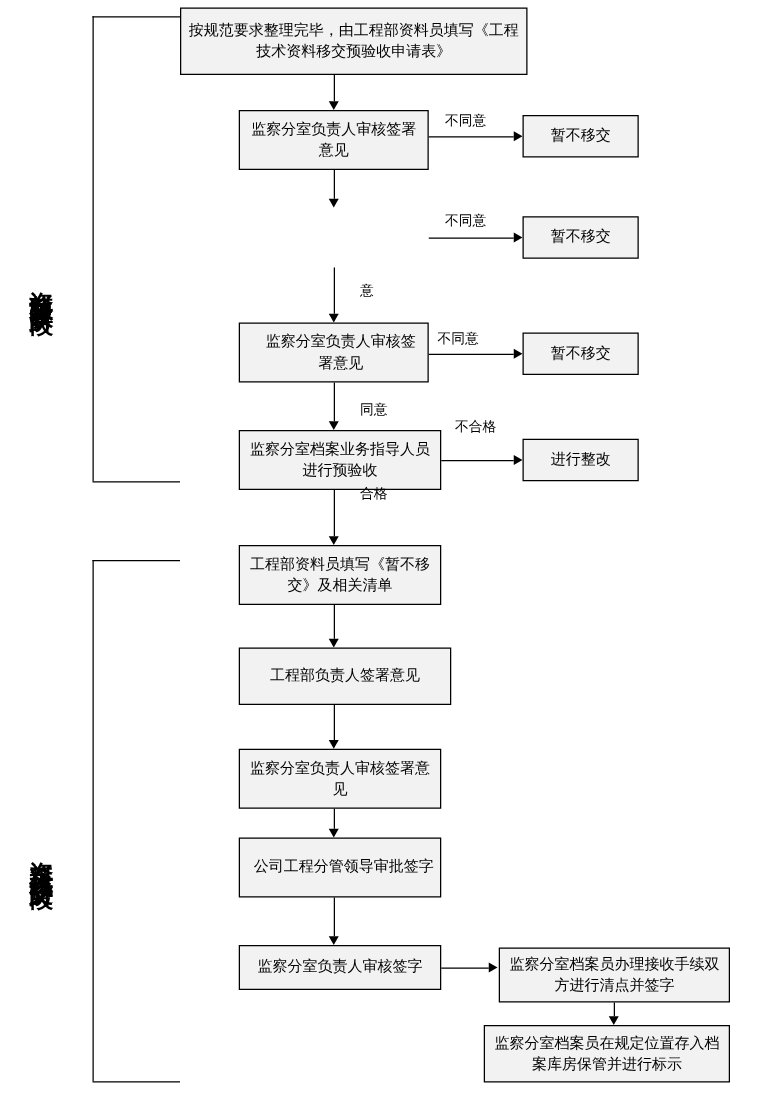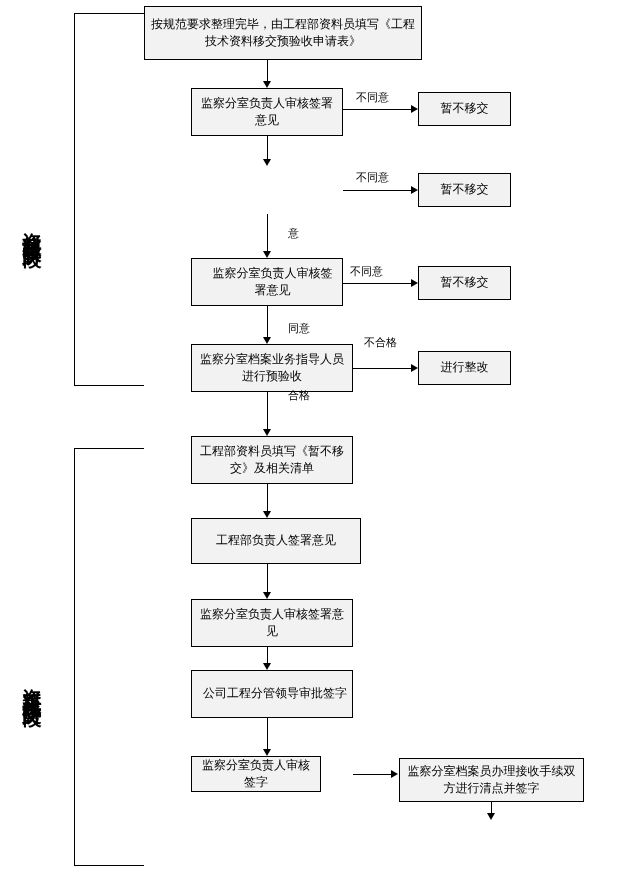--- a/index.html
+++ b/index.html
@@ -129,28 +129,31 @@
   </div>
 
   <div class="box" style="left:191px;top:599px;width:162px;height:48px;">
     <span>监察分室负责人审核签署意见</span>
   </div>
 
   <div class="box" style="left:191px;top:670px;width:162px;height:48px;justify-content:flex-end;">
     <span>公司工程分管领导审批签字</span>
   </div>
 
-  <div class="box" style="left:191px;top:756px;width:130px;height:36px;">
+  <div class="box" style="left:191px;top:756px;width:162px;height:36px;">
     <span>监察分室负责人审核签字</span>
   </div>
 
   <div class="box" style="left:399px;top:758px;width:185px;height:44px;">
     <span>监察分室档案员办理接收手续双方进行清点并签字</span>
   </div>
 
+  <div class="box" style="left:387px;top:820px;width:197px;height:46px;">
+    <span>监察分室档案员在规定位置存入档案库房保管并进行标示</span>
+  </div>
 
   <div class="ln v" style="left:267px;top:60px;height:21px;"></div>
   <div class="arrow-d" style="left:263px;top:81px;"></div>
 
   <div class="ln h" style="left:343px;top:109px;width:68px;"></div>
   <div class="arrow-r" style="left:411px;top:105px;"></div>
   <div class="edge-label" style="left:356px;top:92px;">不同意</div>
 
   <div class="ln v" style="left:267px;top:136px;height:23px;"></div>
   <div class="arrow-d" style="left:263px;top:159px;"></div>

